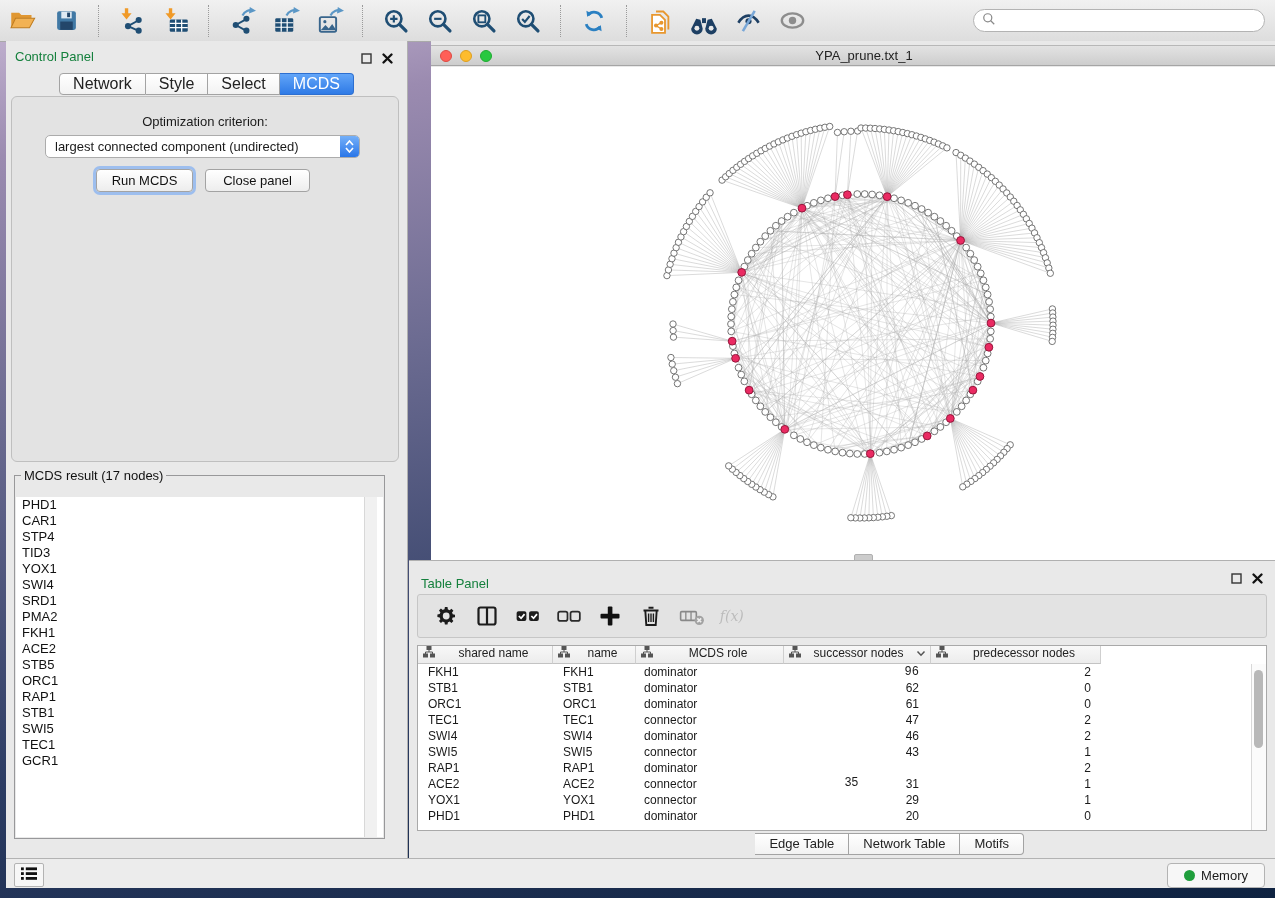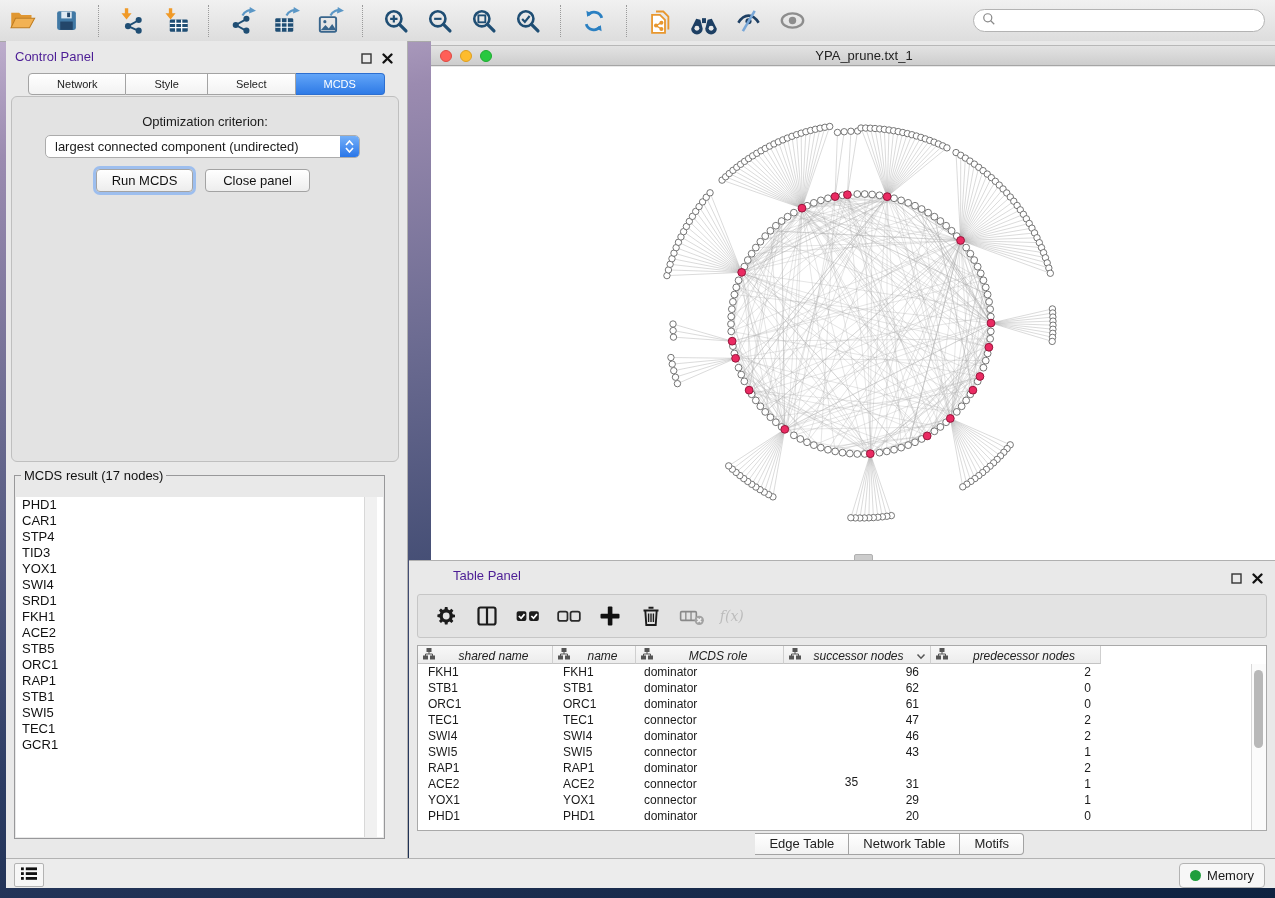--- a/index.html
+++ b/index.html
@@ -12,26 +12,26 @@
            border-bottom:1px solid #a9a9a9;display:flex;align-items:center;}
   .tb-items{display:flex;align-items:center;padding-left:8px;gap:16px;}
   .tb-btn{width:28px;height:28px;display:flex;align-items:center;justify-content:center;cursor:default;}
   .tb-sep{width:1px;height:32px;border-left:1px dotted #9a9a9a;margin:0 2px;}
   #search-wrap{right:10px;top:9px;width:292px;height:23px;background:#fff;border:1px solid #b3b3b3;
                border-radius:12px;display:flex;align-items:center;padding-left:8px;box-sizing:border-box;}
   #search-wrap input{border:none;outline:none;background:transparent;font-size:12px;width:240px;
                      font-family:"Liberation Sans",sans-serif;}
   
   #control-panel{left:6px;top:41px;width:402px;height:817px;background:#e9e9e9;border-right:1px solid #b0b0b0;box-sizing:border-box;}
-  .panel-title{font-size:13px;color:#4c1d95;}
+  .panel-title{font-size:13px;color:#15803d;}
   #cp-title{left:9px;top:8px;}
   .win-ctl{display:flex;gap:10px;align-items:center;}
   #cp-ctls{right:14px;top:9px;}
   #ctl-tabs{left:0;top:32px;width:100%;display:flex;justify-content:center;}
-  .ctab{height:20px;line-height:20px;padding:0 28px;font-size:11px;background:linear-gradient(#fff,#f2f2f2);
+  .ctab{height:20px;line-height:20px;padding:0 13px;font-size:16px;background:linear-gradient(#fff,#f2f2f2);
         border:1px solid #a3a3a3;border-left:none;color:#222;cursor:default;}
   .ctab:first-child{border-left:1px solid #a3a3a3;border-radius:4px 0 0 4px;}
   .ctab:last-child{border-radius:0 4px 4px 0;}
   .ctab.sel{background:linear-gradient(#62a5f8,#2e7ae6);color:#fff;border-color:#2d6fd0;}
   #cp-box{left:5px;top:55px;width:386px;height:364px;background:#e3e3e3;border:1px solid #bfbfbf;border-radius:6px;}
   #opt-label{left:0;top:17px;width:100%;text-align:center;font-size:13px;}
   #opt-select{left:33px;top:38px;width:315px;height:23px;background:#fff;border:1px solid #acacac;border-radius:5px;
               box-sizing:border-box;display:flex;align-items:center;}
   #opt-select .val{flex:1;font-size:13px;padding-left:9px;white-space:nowrap;}
   #opt-select .cap{width:19px;height:21px;border-radius:0 4px 4px 0;background:linear-gradient(#74b0f9,#2a76e8);
@@ -50,47 +50,47 @@
   #network-panel{left:431px;top:41px;width:866px;height:519px;background:#e9e9e9;}
   #net-titlebar{left:0;top:4px;width:100%;height:21px;background:linear-gradient(#e3e3e3,#cdcdcd);
                 border-top:1px solid #b8b8b8;border-bottom:1px solid #a5a5a5;box-sizing:border-box;
                 display:flex;align-items:center;}
   .tl{width:12px;height:12px;border-radius:50%;margin-right:8px;}
   #net-title{position:absolute;left:0;width:100%;text-align:center;font-size:13px;color:#222;}
   #net-canvas{left:0;top:26px;width:866px;height:493px;background:#fff;}
   #net-hsplit{left:423px;top:513px;width:17px;height:7px;background:#ccc;border:1px solid #b0b0b0;border-radius:2px;}
   
   #table-panel{left:409px;top:560px;width:866px;height:298px;background:#e9e9e9;border-top:1px solid #b0b0b0;box-sizing:border-box;}
-  #tp-title{left:12px;top:7px;margin-left:32px;}
+  #tp-title{left:12px;top:15px;}
   #tp-ctls{right:12px;top:9px;}
   #tp-toolbar{left:8px;top:33px;width:850px;height:44px;background:#e3e3e3;border:1px solid #c6c6c6;border-radius:3px;
               box-sizing:border-box;display:flex;align-items:center;gap:13px;padding-left:14px;}
   .tpt-btn{width:28px;height:28px;display:flex;align-items:center;justify-content:center;}
   .tpt-btn.disabled{opacity:.45;}
   #tbl{left:8px;top:84px;width:850px;height:186px;background:#fff;border:1px solid #a9a9a9;box-sizing:border-box;overflow:hidden;}
   #tbl-header{display:flex;height:18px;}
   .th{background:linear-gradient(#f8f8f8,#ececec);border-right:1px solid #cfcfcf;border-bottom:1px solid #c3c3c3;
-      box-sizing:border-box;display:flex;align-items:flex-end;font-size:12px;color:#222;font-style:italic;}
+      box-sizing:border-box;display:flex;align-items:flex-start;font-size:12px;color:#222;}
   .th .icn{margin-left:5px;}
   .th .lbl{flex:1;text-align:center;}
   .tr{display:flex;height:16px;align-items:center;}
   .td{font-size:12px;box-sizing:border-box;white-space:nowrap;overflow:hidden;}
   #tbl-scroll{position:absolute;top:18px;right:0;bottom:0;width:14px;background:#fbfbfb;border-left:1px solid #d8d8d8;}
   #tbl-thumb{position:absolute;left:2px;top:6px;width:9px;height:78px;background:#b8b8b8;border-radius:5px;}
   #tbl-tabs{left:0;top:272px;width:100%;display:flex;justify-content:center;}
   .btab{height:20px;line-height:20px;padding:0 14px;font-size:13px;background:linear-gradient(#fff,#f2f2f2);
         border:1px solid #a3a3a3;border-left:none;color:#222;}
   .btab:first-child{border-left:1px solid #a3a3a3;border-radius:4px 0 0 4px;}
   .btab:last-child{border-radius:0 4px 4px 0;}
   .btab.sel{background:linear-gradient(#62a5f8,#2e7ae6);color:#fff;border-color:#2d6fd0;margin-top:25px;}
   
   #status-bar{left:6px;top:858px;width:1269px;height:30px;background:#ececec;border-top:1px solid #b3b3b3;box-sizing:border-box;}
   #list-btn{left:8px;top:4px;width:28px;height:22px;background:#f7f7f7;border:1px solid #b3b3b3;border-radius:2px;
             display:flex;align-items:center;justify-content:center;}
-  #memory-btn{right:10px;top:4px;height:23px;padding:0 10px;background:#f7f7f7;border:1px solid #b3b3b3;border-radius:4px;
+  #memory-btn{right:10px;top:4px;height:23px;padding:0 16px;background:#f7f7f7;border:1px solid #b3b3b3;border-radius:4px;
               display:flex;align-items:center;gap:6px;font-size:13px;}
   #memory-dot{width:11px;height:11px;border-radius:50%;background:#1f9e3c;}
 </style>
 </head>
 <body>
 
 <div id="toolbar" class="abs">
   <div class="tb-items">
       <div class="tb-btn">
         <svg viewBox="0 0 24 24" width="27" height="27">
@@ -277,20 +277,21 @@
   <fieldset id="mcds-fieldset" class="abs">
     <legend>MCDS result (17 nodes)</legend>
     <div id="mcds-list">
       <div class="mcds-item">PHD1</div>
         <div class="mcds-item">CAR1</div>
         <div class="mcds-item">STP4</div>
         <div class="mcds-item">TID3</div>
         <div class="mcds-item">YOX1</div>
         <div class="mcds-item">SWI4</div>
         <div class="mcds-item">SRD1</div>
+        <div class="mcds-item">PMA2</div>
         <div class="mcds-item">FKH1</div>
         <div class="mcds-item">ACE2</div>
         <div class="mcds-item">STB5</div>
         <div class="mcds-item">ORC1</div>
         <div class="mcds-item">RAP1</div>
         <div class="mcds-item">STB1</div>
         <div class="mcds-item">SWI5</div>
         <div class="mcds-item">TEC1</div>
         <div class="mcds-item">GCR1</div>
         <div id="mcds-scroll"></div>
@@ -1139,21 +1140,21 @@
               </g>
             </svg></span>
           <span class="lbl">predecessor nodes</span>
         </div>
       </div>
     <div id="tbl-body">
         <div class="tr">
           <div class="td" style="width: 135px; padding-left: 10px;">FKH1</div>
           <div class="td" style="width: 83px; padding-left: 10px;">FKH1</div>
           <div class="td" style="width: 148px; padding-left: 8px;">dominator</div>
-          <div class="td" style="width: 147px; text-align: right; padding-right: 12px;">96</div>
+          <div class="td" style="width: 147px; text-align: right; padding-right: 12px; font-family: Liberation Mono, monospace;">96</div>
           <div class="td" style="width: 170px; text-align: right; padding-right: 10px;">2</div>
         </div>
         <div class="tr">
           <div class="td" style="width: 135px; padding-left: 10px;">STB1</div>
           <div class="td" style="width: 83px; padding-left: 10px;">STB1</div>
           <div class="td" style="width: 148px; padding-left: 8px;">dominator</div>
           <div class="td" style="width: 147px; text-align: right; padding-right: 12px;">62</div>
           <div class="td" style="width: 170px; text-align: right; padding-right: 10px;">0</div>
         </div>
         <div class="tr">

